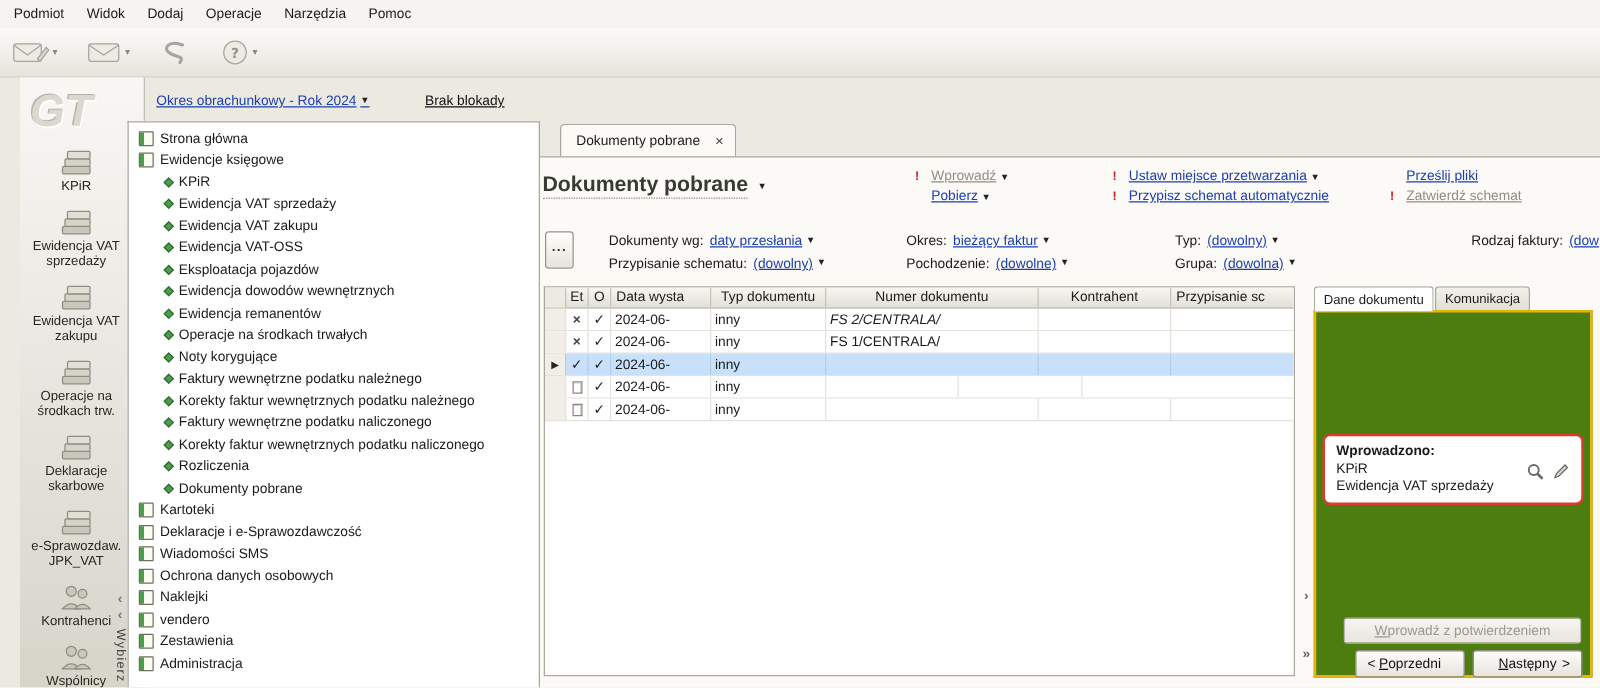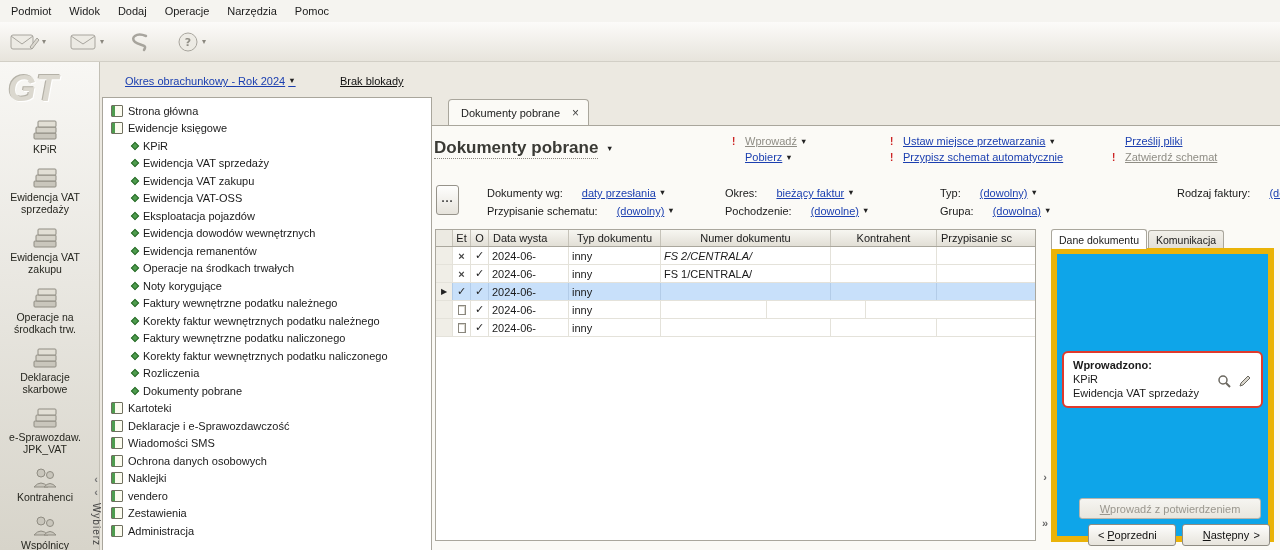--- a/index.html
+++ b/index.html
@@ -12,21 +12,21 @@
 #menubar{position:absolute;left:0;top:0;width:100%;height:22px;background:#f5f4f0;display:flex;align-items:center;padding-left:2px}
 .menu-item{padding:4px 9px;cursor:default}
 
 
 #toolbar{position:absolute;left:0;top:22px;width:100%;height:40px;background:linear-gradient(#fcfbf9,#e7e4dc);border-bottom:1px solid #d2cfc6;display:flex;align-items:center;padding-left:10px}
 .tb-group{display:flex;align-items:center;margin-right:24px}
 .tb-ico{display:inline-flex;opacity:.8}
 .dd-arrow{font-size:8px;color:#8a877e;margin-left:2px}
 
 
-#rail{position:absolute;left:0;top:62px;width:100px;height:488px;background:linear-gradient(#f8f7f4,#d7d4ca);border-right:1px solid #c2bfb5;overflow:hidden}
+#rail{position:absolute;left:16px;top:62px;width:100px;height:488px;background:linear-gradient(#f8f7f4,#d7d4ca);border-right:1px solid #c2bfb5;overflow:hidden}
 #gt-logo{position:absolute;left:8px;top:6px;font-size:36px;font-style:italic;font-weight:bold;color:#dbd8cf;text-shadow:1px 1px 0 #fff,-1px -1px 0 #b4b1a7}
 #rail-items{position:absolute;left:0;top:56px;width:90px}
 .rail-item{display:flex;flex-direction:column;align-items:center;margin-bottom:11px;cursor:pointer}
 .rail-ico{height:24px;display:flex;align-items:center}
 .rail-label{margin-top:1px;text-align:center;font-size:10.5px;line-height:12px;color:#26261f;max-width:84px}
 
 
 #topstrip{position:absolute;left:90px;top:62px;right:0;height:35px}
 #period-link{position:absolute;left:35px;top:13px;color:#1b3fb0;text-decoration:underline;cursor:pointer}
 #lock-link{position:absolute;left:250px;top:13px;color:#111;text-decoration:underline;cursor:pointer}
@@ -60,21 +60,21 @@
 .action-link{display:flex;align-items:center;cursor:pointer}
 .warn-slot{width:13px;flex:none;color:#cc2222;font-weight:bold;font-size:10px}
 .action-link .txt{color:#1b3fb0;text-decoration:underline}
 .action-link.disabled{cursor:default}
 .action-link.disabled .txt{color:#8f8d85}
 
 
 #filterbar{position:absolute;left:0;top:55px;right:0;height:45px}
 #more-btn{position:absolute;left:4px;top:4px;width:23px;height:30px;background:linear-gradient(#fefefd,#e6e3db);border:1px solid #96938a;border-radius:3px;text-align:center;line-height:24px;font-weight:bold;letter-spacing:1px;color:#333;cursor:pointer}
 .fgroup{position:absolute;white-space:nowrap}
-.fvalue{color:#1b3fb0;text-decoration:underline;margin-left:19px;cursor:pointer}
+.fvalue{color:#1b3fb0;text-decoration:underline;margin-left:5px;cursor:pointer}
 
 
 #grid{position:absolute;left:3px;top:103px;width:601px;bottom:9px;background:#fff;border:1px solid #aaa79d;overflow:hidden}
 .g-header{display:flex;height:17px;background:linear-gradient(#f7f6f1,#e2dfd6);border-bottom:1px solid #aaa79d}
 .g-h{flex:none;display:flex;align-items:center;justify-content:center;border-right:1px solid #c6c3b9;padding:0 2px;overflow:hidden;white-space:nowrap;cursor:pointer}
 .g-h.left{justify-content:flex-start;padding-left:4px}
 .g-h.gutter{background:#eceae2;cursor:default}
 .g-row{display:flex;height:18px;border-bottom:1px solid #e4e2da;background:#fff;cursor:pointer}
 .g-c{flex:none;display:flex;align-items:center;border-right:1px solid #e4e2da;padding:0 3px;overflow:hidden;white-space:nowrap}
 .g-c.gutter{background:#f0eee7;font-size:8px;color:#222}
@@ -84,24 +84,24 @@
 .ck{font-size:11px;color:#222}
 .xx{font-size:11px;color:#444;font-weight:bold}
 .page-ico{width:8px;height:10px;background:#fff;border:1px solid #8a877e;box-shadow:inset -1px 1px 0 #d8d5cc}
 
 
 #right-splitter{position:absolute;left:607px;top:103px;width:12px;bottom:9px;display:flex;flex-direction:column;align-items:center;justify-content:flex-end;gap:34px;padding-bottom:12px;cursor:pointer}
 #right-splitter .chev{color:#666;font-size:11px;font-weight:bold}
 
 
 #right-panel{position:absolute;left:619px;top:103px;right:6px;bottom:8px}
-.rp-tabs{position:absolute;left:0;top:0;height:20px;display:flex;align-items:flex-end}
+.rp-tabs{position:absolute;left:0;top:0;height:20px;display:flex;align-items:flex-start}
 .rp-tab{height:19px;display:flex;align-items:center;padding:0 7px;border:1px solid #a9a69c;border-bottom:none;border-radius:3px 3px 0 0;background:linear-gradient(#f2f0ea,#e2dfd6);margin-right:1px;cursor:pointer;font-size:10.5px}
 .rp-tab.active{background:#fff;height:20px;position:relative;z-index:2}
-.rp-body{position:absolute;left:0;top:19px;right:0;bottom:0;background:#0ea5e9;border:6px solid #eab308}
+.rp-body{position:absolute;left:0;top:19px;right:0;bottom:0;background:#4d7c0f;border:2px solid #eab308}
 #info-box{position:absolute;left:5px;top:97px;right:5px;height:57px;border:2px solid #e03a2c;border-radius:6px;padding:6px 9px;background:#fff}
 .ib-title{font-weight:bold;margin-bottom:1px}
 .ib-line{line-height:14px}
 .ib-icons{position:absolute;right:9px;top:21px;display:flex;gap:7px}
 .ib-ico{display:inline-flex;cursor:pointer}
 button{font-family:inherit;font-size:11px}
 #confirm-btn{position:absolute;left:22px;right:7px;top:244px;height:21px;background:linear-gradient(#f6f5f1,#e9e6de);border:1px solid #b7b4ab;border-radius:3px;color:#9a978e}
 #prev-btn,#next-btn{position:absolute;top:270px;width:88px;height:22px;background:linear-gradient(#fdfdfc,#e7e4dc);border:1px solid #8f8c83;border-radius:3px;color:#111;display:flex;align-items:center;justify-content:center;cursor:pointer}
 #prev-btn{left:31px}
 #next-btn{left:125px}

